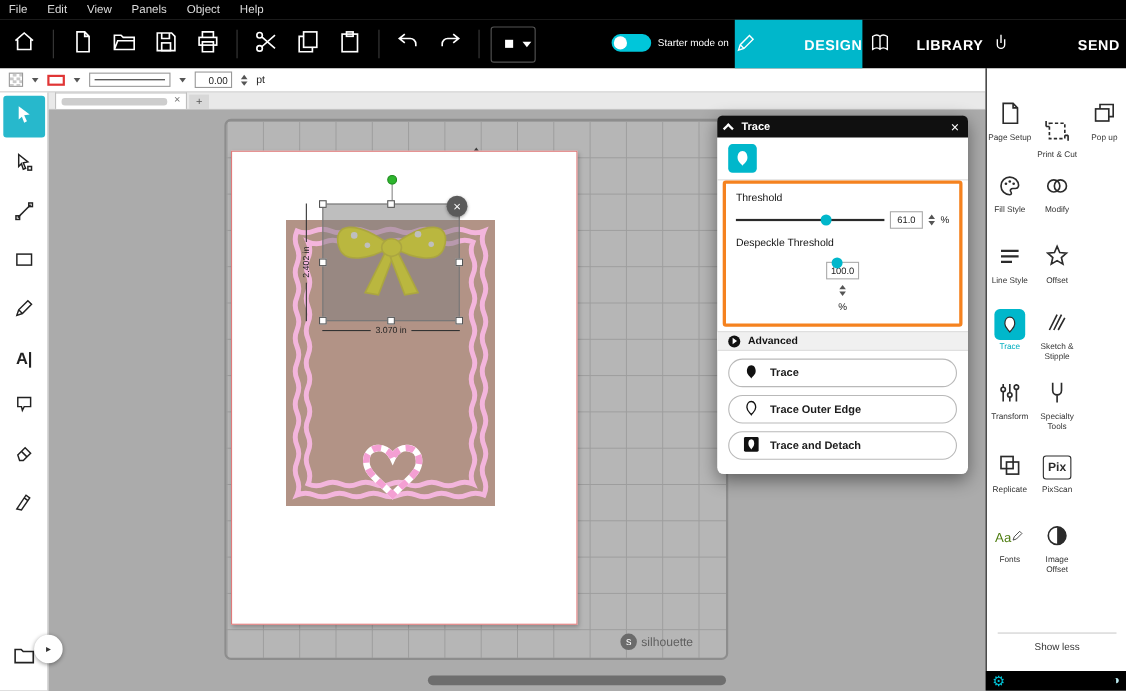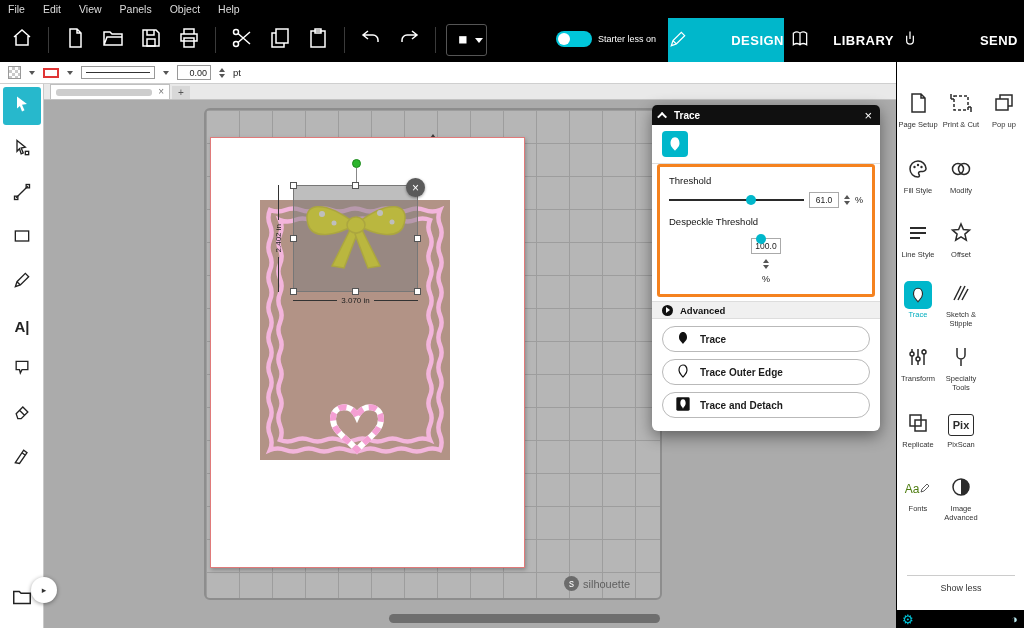--- a/index.html
+++ b/index.html
@@ -207,21 +207,21 @@
             <rect x="10" y="10" width="8" height="8" fill="#fff" stroke="none"></rect>
           </svg></span>
       <span class="caret"></span>
     </div>
   </div>
 
   <div class="toggle-wrap">
     <span class="toggle-pill">
         <span class="toggle-knob"></span>
       </span>
-    <span class="toggle-label">Starter less on</span>
+    <span class="toggle-label">Starter mode on</span>
   </div>
 
   <div class="mode-tab" id="tab-design">
     <span><svg width="20" height="20" viewBox="0 0 24 24">
           <path d="M4 20 L6 14 L16 4 L20 8 L10 18 Z M6 14 L10 18"></path>
         </svg></span>
     <span>DESIGN</span>
   </div>
   <div class="mode-tab" id="tab-library">
     <span><svg width="20" height="20" viewBox="0 0 24 24">
@@ -454,21 +454,21 @@
 
 <div class="right-panel">
   <div class="rp-item" style="left:0; top:28px;">
     <div class="rp-icon">
         <span><svg width="24" height="24" viewBox="0 0 24 24">
             <path d="M6 3 H15 L19 7 V21 H6 Z M15 3 V7 H19"></path>
           </svg></span>
       </div>
     <div class="rp-label">Page Setup</div>
   </div>
-  <div class="rp-item" style="left:43px; top:28px;text-align:center;">
+  <div class="rp-item" style="left:43px; top:44px;text-align:center;">
     <div class="rp-icon">
         <span><svg width="24" height="24" viewBox="0 0 24 24">
             <rect x="5" y="5" width="14" height="14" stroke-dasharray="3 2"></rect>
             <path d="M2 8 H5 M2 3 V8 M22 16 H19 M22 21 V16"></path>
           </svg></span>
       </div>
     <div class="rp-label">Print &amp; Cut</div>
   </div>
   <div class="rp-item" style="left:86px; top:28px;">
     <div class="rp-icon">
@@ -582,21 +582,21 @@
       </div>
     <div class="rp-label">Fonts</div>
   </div>
   <div class="rp-item" style="left:43px; top:412px;">
     <div class="rp-icon">
         <span><svg width="24" height="24" viewBox="0 0 24 24">
             <circle cx="12" cy="12" r="8"></circle>
             <path d="M12 4 A8 8 0 0 1 12 20 Z" fill="#2b2b2b" stroke="none"></path>
           </svg></span>
       </div>
-    <div class="rp-label">Image Advanced</div>
+    <div class="rp-label">Image Offset</div>
   </div>
 
   <div class="rp-divider"></div>
   <div class="show-less">Show less</div>
 </div>
 
 <div class="rp-bottombar">
   <span class="gear">⚙</span>
   <span class="contrast">◑</span>
 </div>

